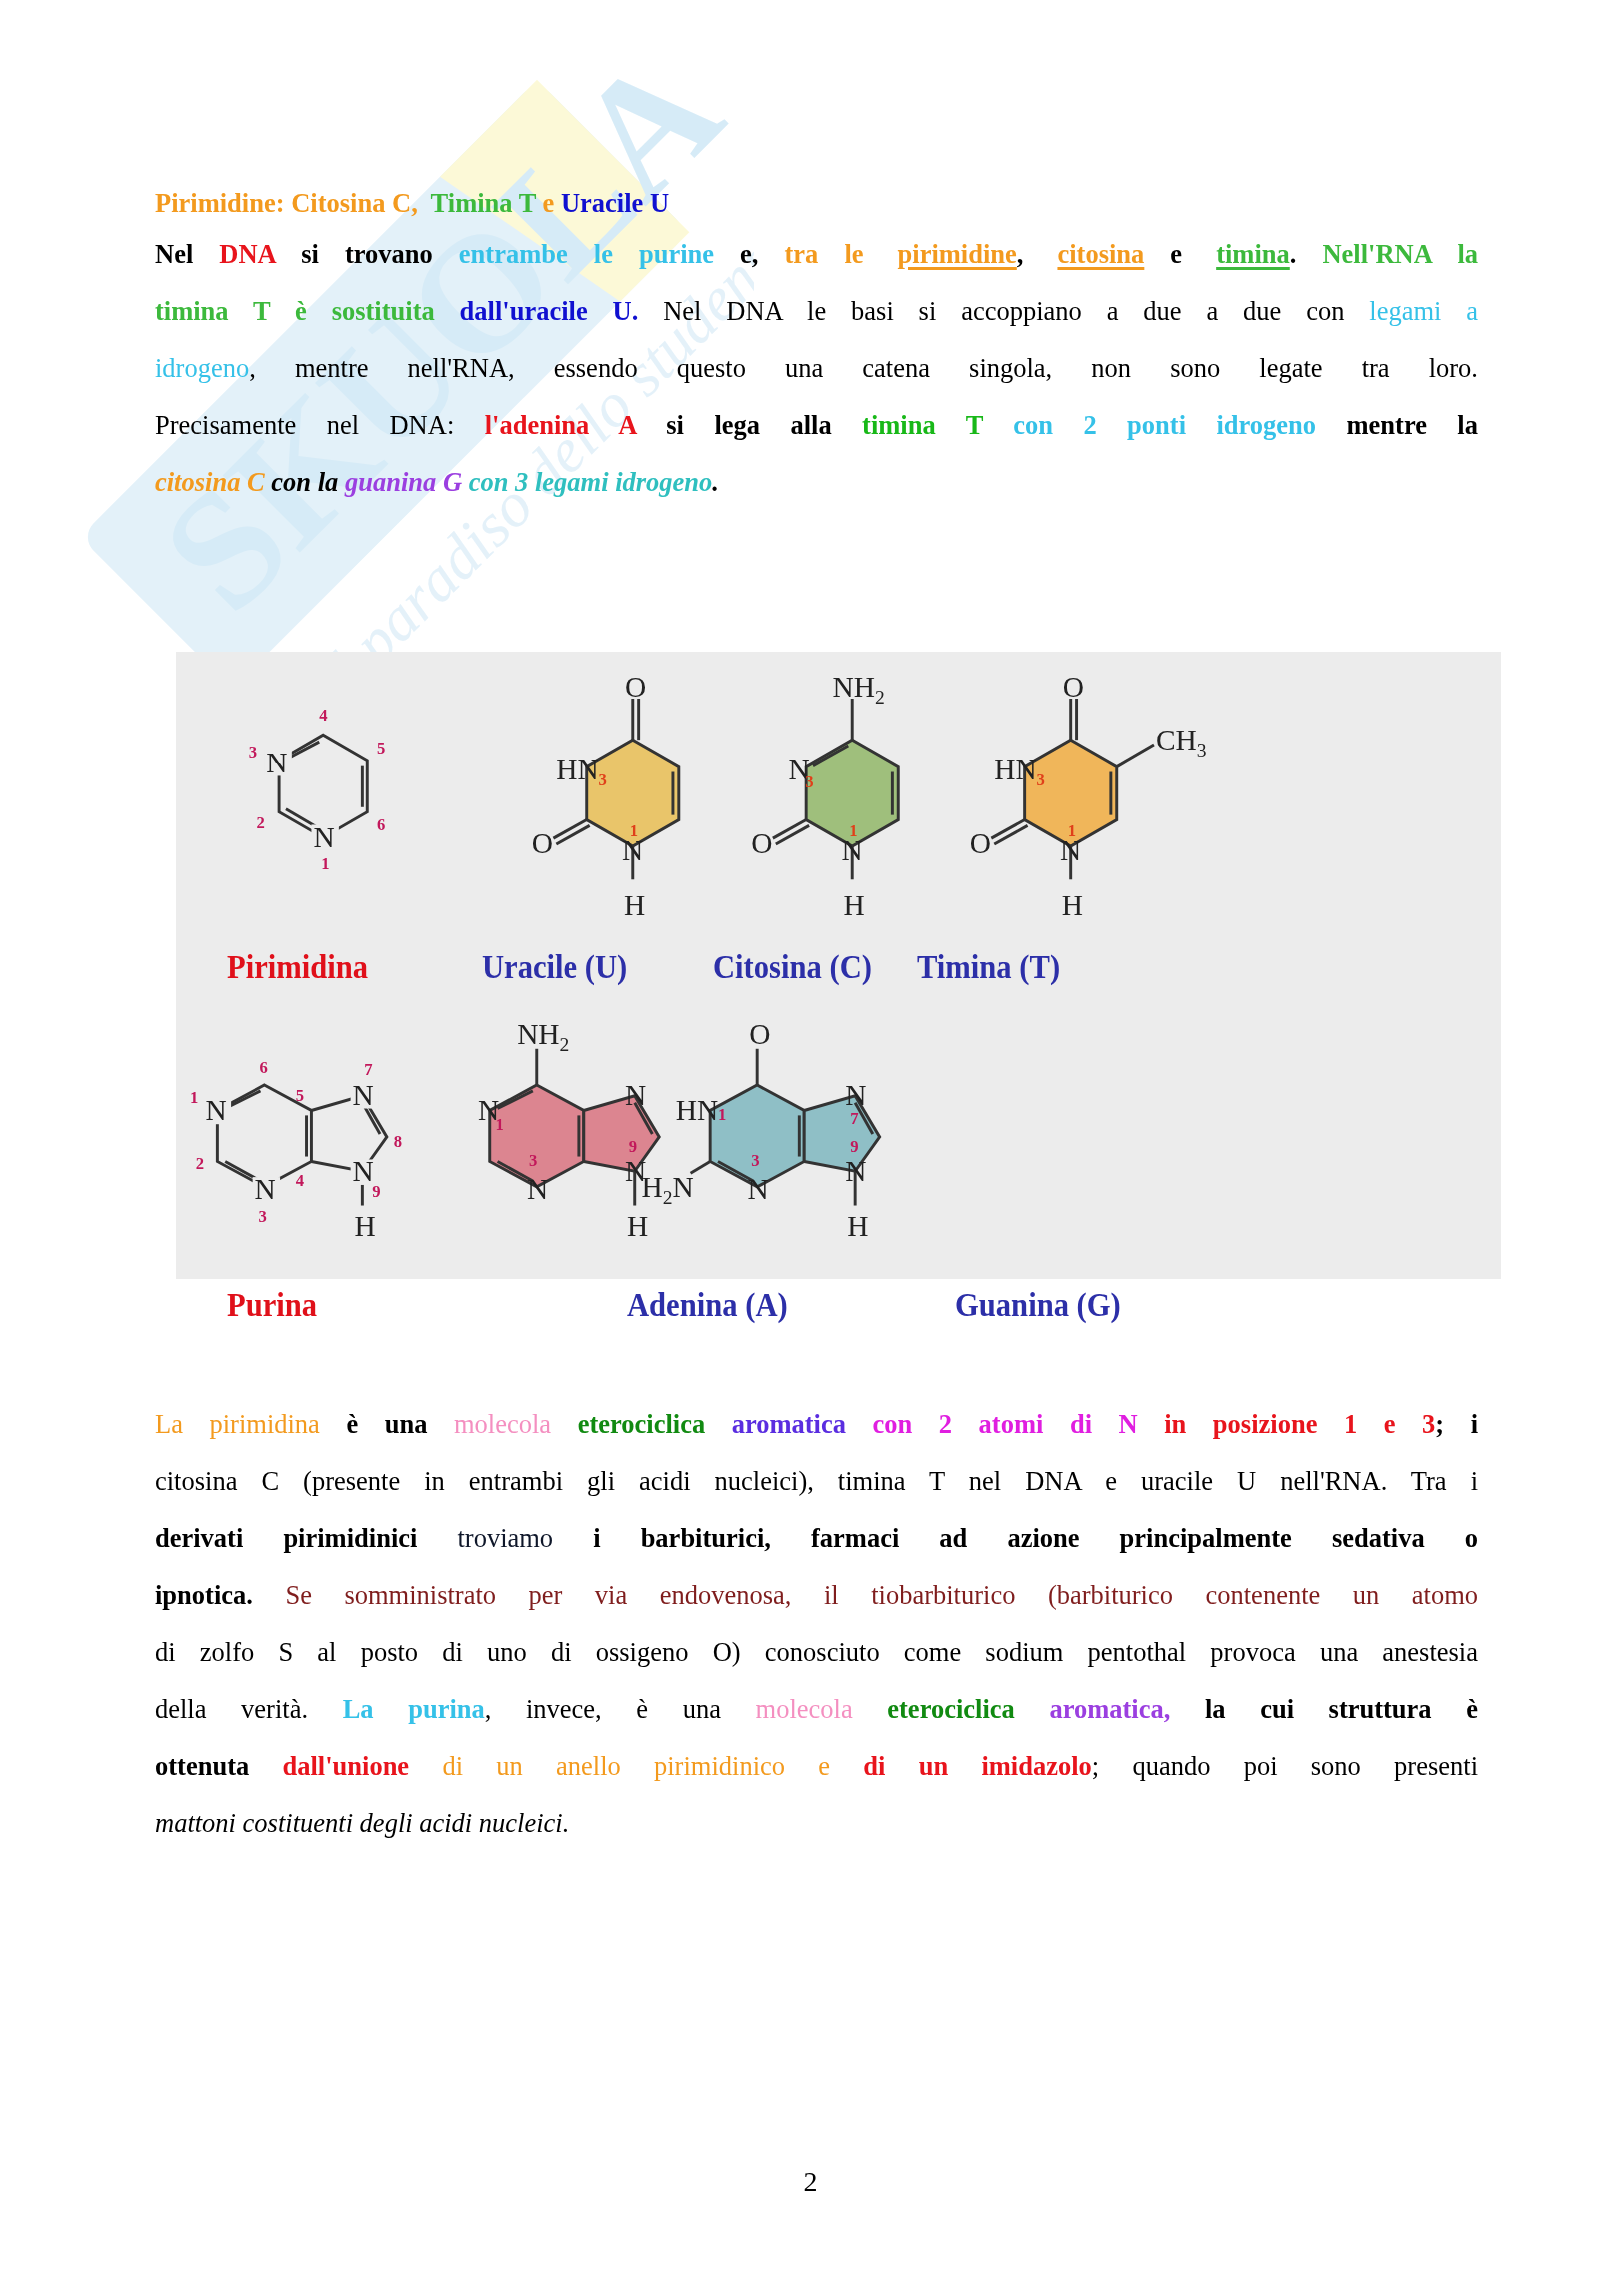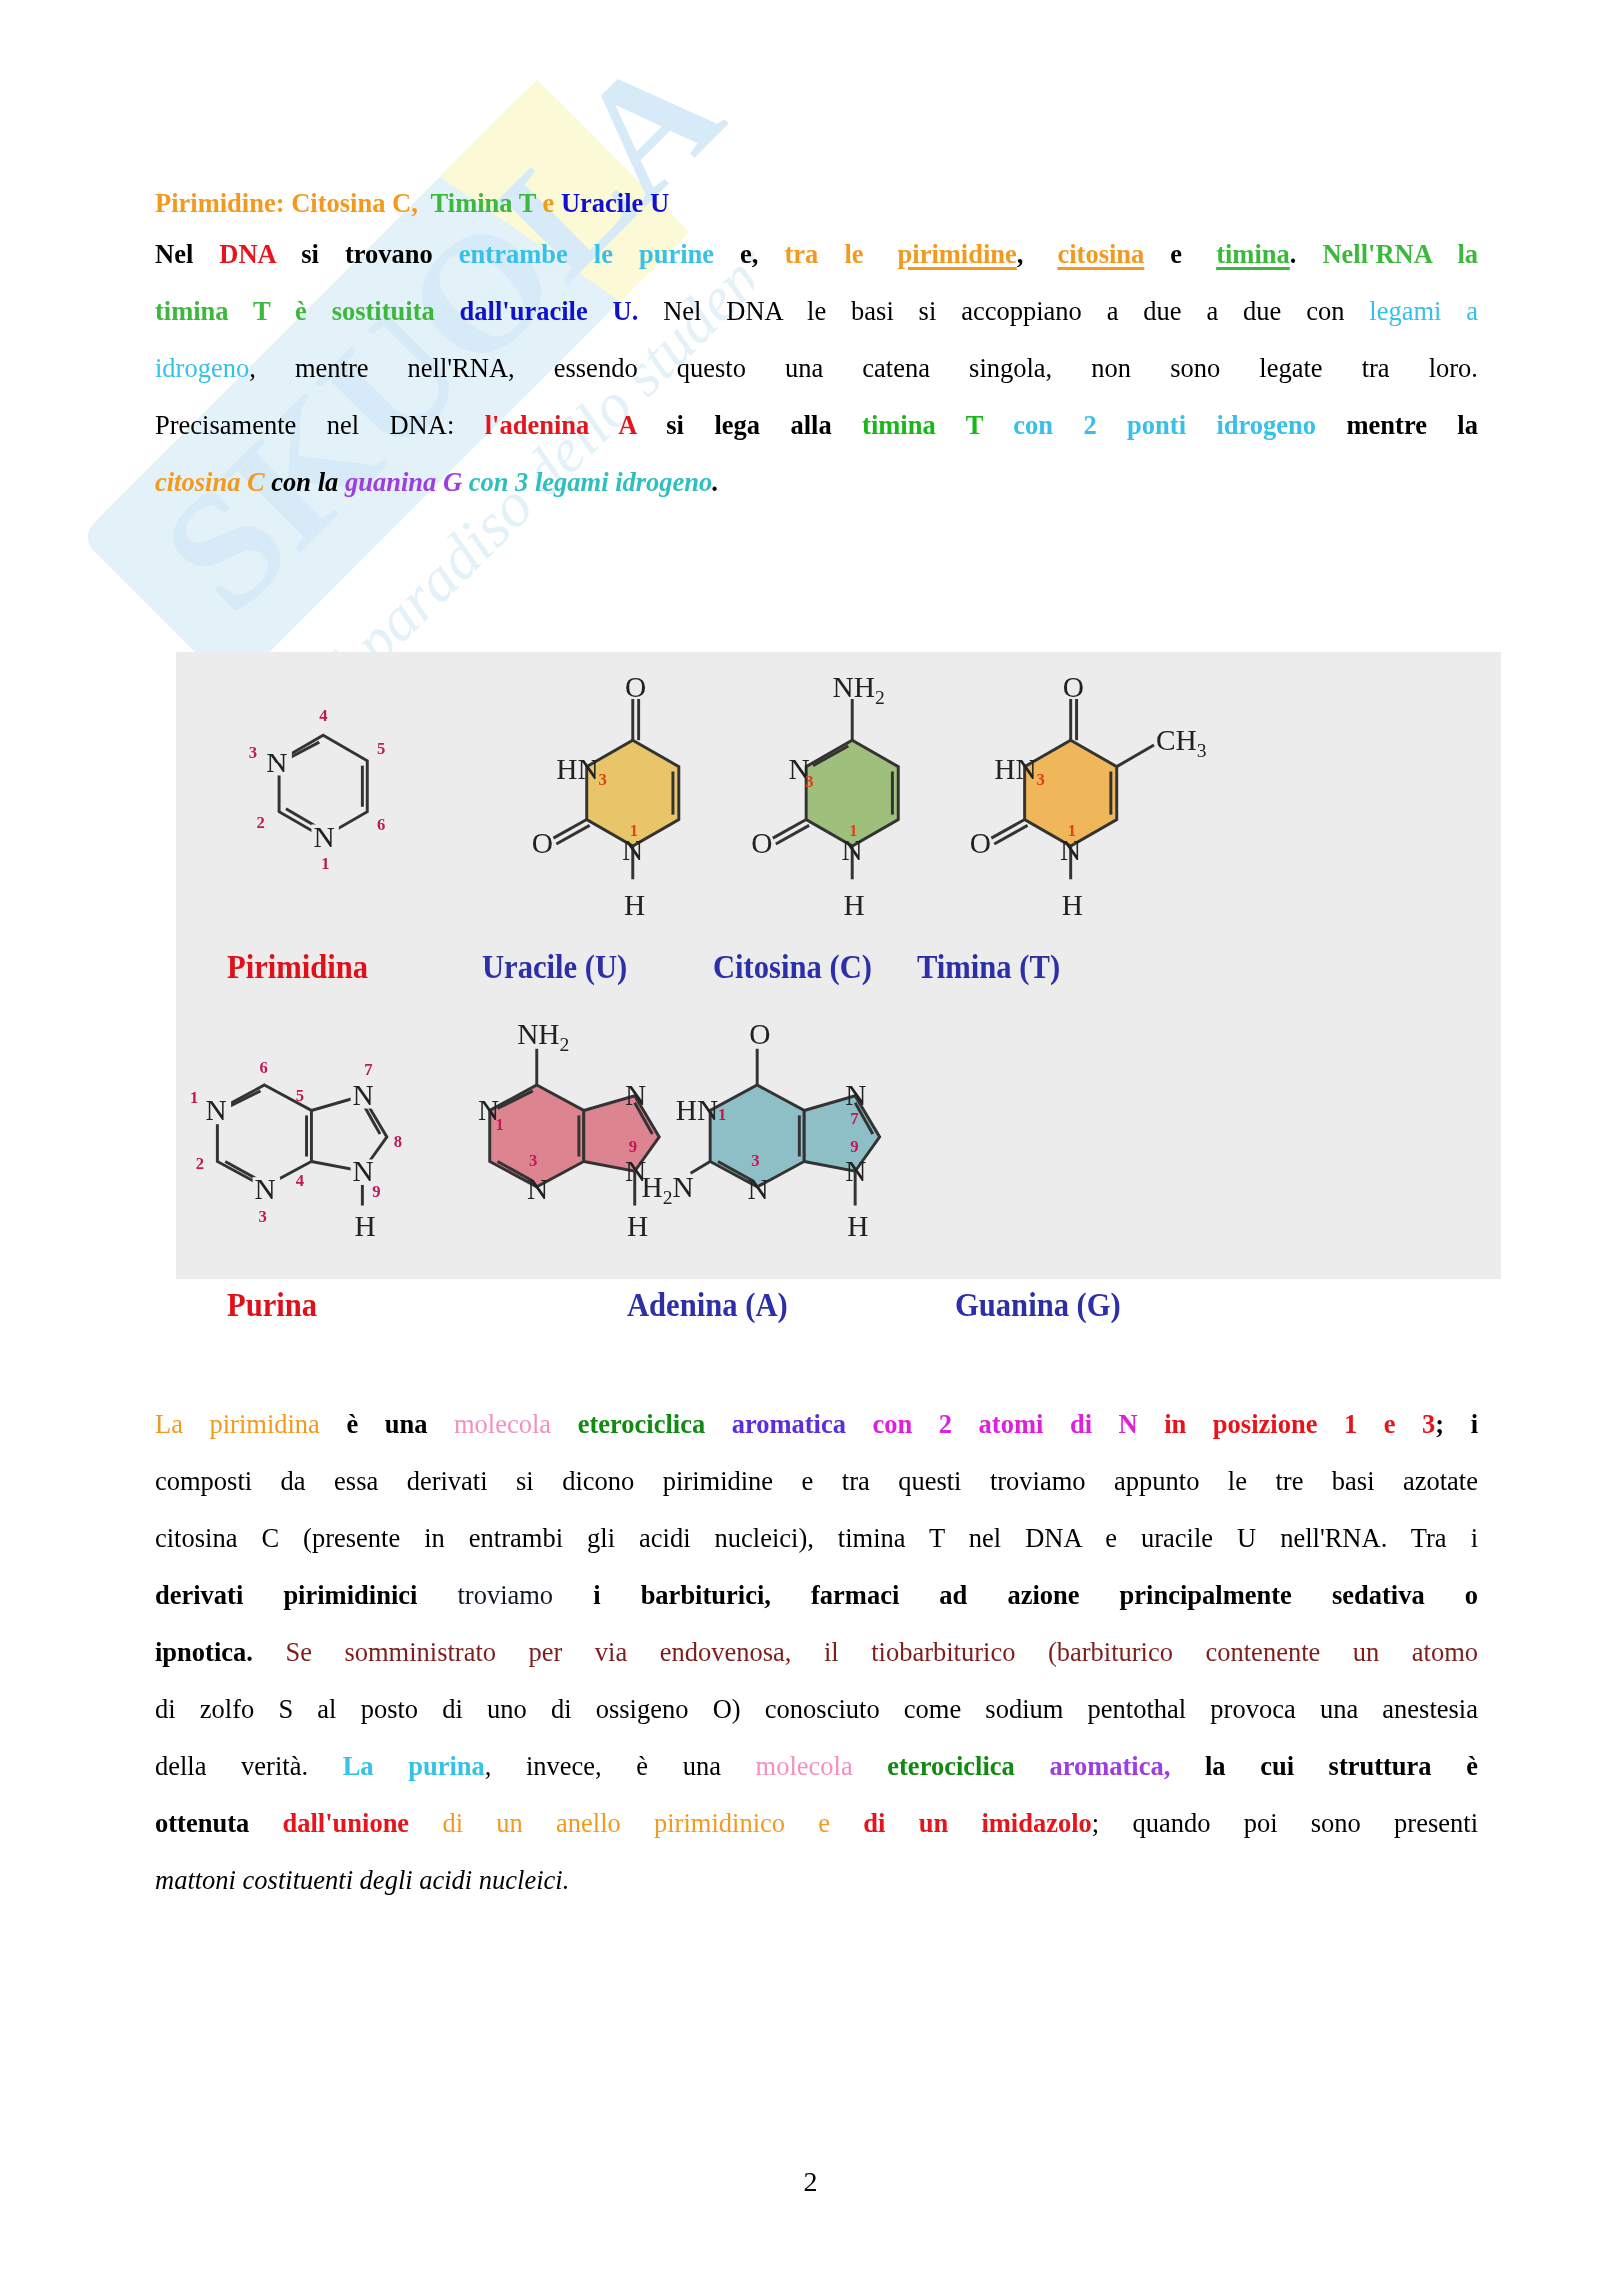--- a/index.html
+++ b/index.html
@@ -207,21 +207,20 @@
   <div class="mol-label" style="left: 537px; top: 296px; color: rgb(44, 47, 168);">Citosina (C)</div>
   <div class="mol-label" style="left: 741px; top: 296px; color: rgb(44, 47, 168);">Timina (T)</div>
 </div>
 
 <div class="mol-label" style="left: 227px; top: 1286px; z-index: 2; color: rgb(224, 16, 26);">Purina</div>
 <div class="mol-label" style="left: 627px; top: 1286px; z-index: 2; color: rgb(44, 47, 168);">Adenina (A)</div>
 <div class="mol-label" style="left: 955px; top: 1286px; z-index: 2; color: rgb(44, 47, 168);">Guanina (G)</div>
 
 <div class="para" style="top:1396px;" id="p2">
     <span class="line" style="white-space: normal; overflow: hidden;"><span style="color: rgb(243, 154, 30);">La pirimidina</span><span class="b" style="color: rgb(0, 0, 0);"> è una </span><span style="color: rgb(244, 143, 192);">molecola</span><span class="b" style="color: rgb(17, 138, 17);"> eterociclica</span><span class="b" style="color: rgb(90, 45, 224);"> aromatica</span><span class="b" style="color: rgb(224, 30, 224);"> con 2 atomi di N</span><span class="b" style="color: rgb(232, 20, 28);"> in posizione 1 e 3</span><span class="b" style="color: rgb(0, 0, 0);">; i</span></span>
-    <span class="line" style="white-space: normal; overflow: hidden;"><span style="color: rgb(0, 0, 0);">composti da essa derivati si dicono pirimidine e tra questi troviamo appunto le tre basi azotate</span></span>
     <span class="line" style="white-space: normal; overflow: hidden;"><span style="color: rgb(0, 0, 0);">citosina C (presente in entrambi gli acidi nucleici),  timina T nel DNA e uracile U nell'RNA. Tra i</span></span>
     <span class="line" style="white-space: normal; overflow: hidden;"><span class="b" style="color: rgb(0, 0, 0);">derivati pirimidinici</span><span style="color: #0f172a;"> troviamo </span><span class="b" style="color: rgb(0, 0, 0);">i barbiturici, farmaci ad azione principalmente sedativa o</span></span>
     <span class="line" style="white-space: normal; overflow: hidden;"><span class="b" style="color: rgb(0, 0, 0);">ipnotica.</span><span style="color: #7f1d1d;"> Se somministrato per via endovenosa, il tiobarbiturico (barbiturico contenente un atomo</span></span>
     <span class="line" style="white-space: normal; overflow: hidden;"><span style="color: rgb(0, 0, 0);">di zolfo S al posto di uno di ossigeno O) conosciuto come sodium pentothal provoca una anestesia</span></span>
     <span class="line" style="white-space: normal; overflow: hidden;"><span style="color: rgb(0, 0, 0);">della verità. </span><span class="b" style="color: rgb(53, 193, 232);">La purina</span><span style="color: rgb(0, 0, 0);">, invece, è una </span><span style="color: rgb(244, 143, 192);">molecola</span><span class="b" style="color: rgb(17, 138, 17);"> eterociclica</span><span class="b" style="color: rgb(155, 63, 224);"> aromatica,</span><span class="b" style="color: rgb(0, 0, 0);"> la cui struttura è</span></span>
     <span class="line" style="white-space: normal; overflow: hidden;"><span class="b" style="color: rgb(0, 0, 0);">ottenuta </span><span class="b" style="color: rgb(232, 20, 28);">dall'unione</span><span style="color: rgb(243, 154, 30);"> di un anello pirimidinico e </span><span class="b" style="color: rgb(232, 20, 28);">di un imidazolo</span><span style="color: rgb(0, 0, 0);">; quando poi sono presenti</span></span>
     <span class="line last" style="white-space: normal; overflow: hidden;"><span style="color: rgb(0, 0, 0);">mattoni costituenti degli acidi nucleici.</span></span>
   </div>
 
 <div class="page-number">2</div>

